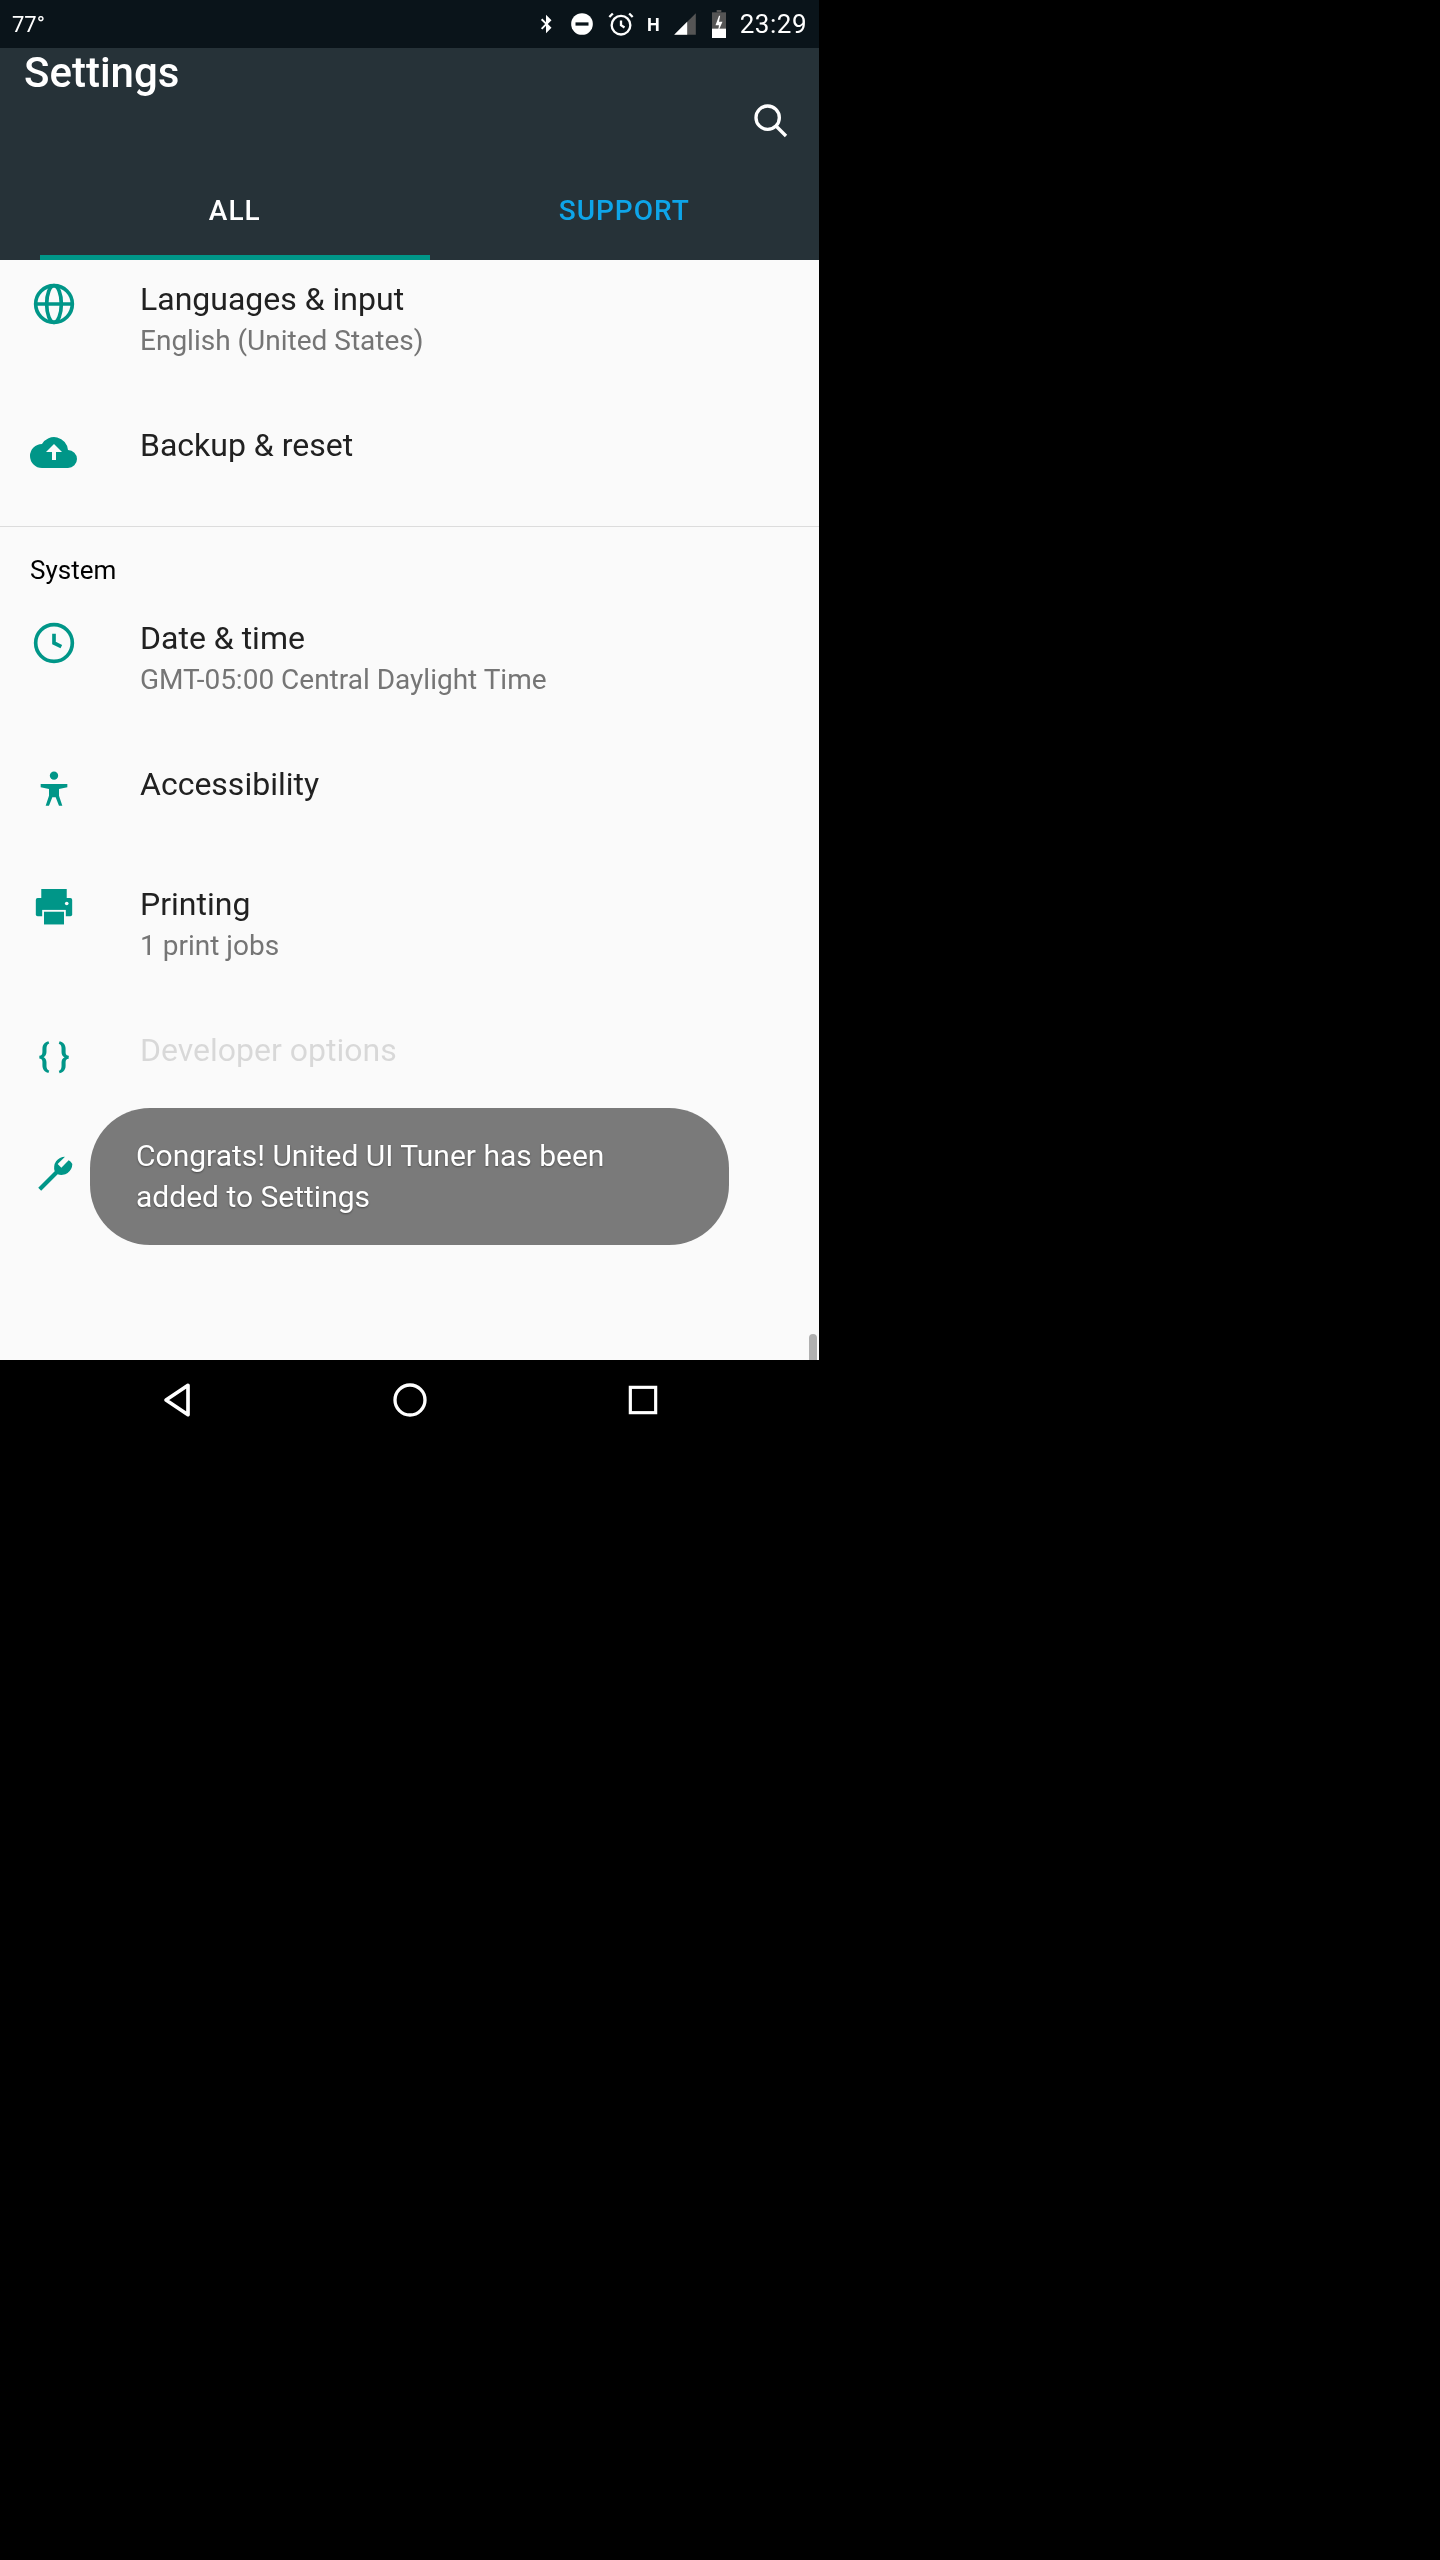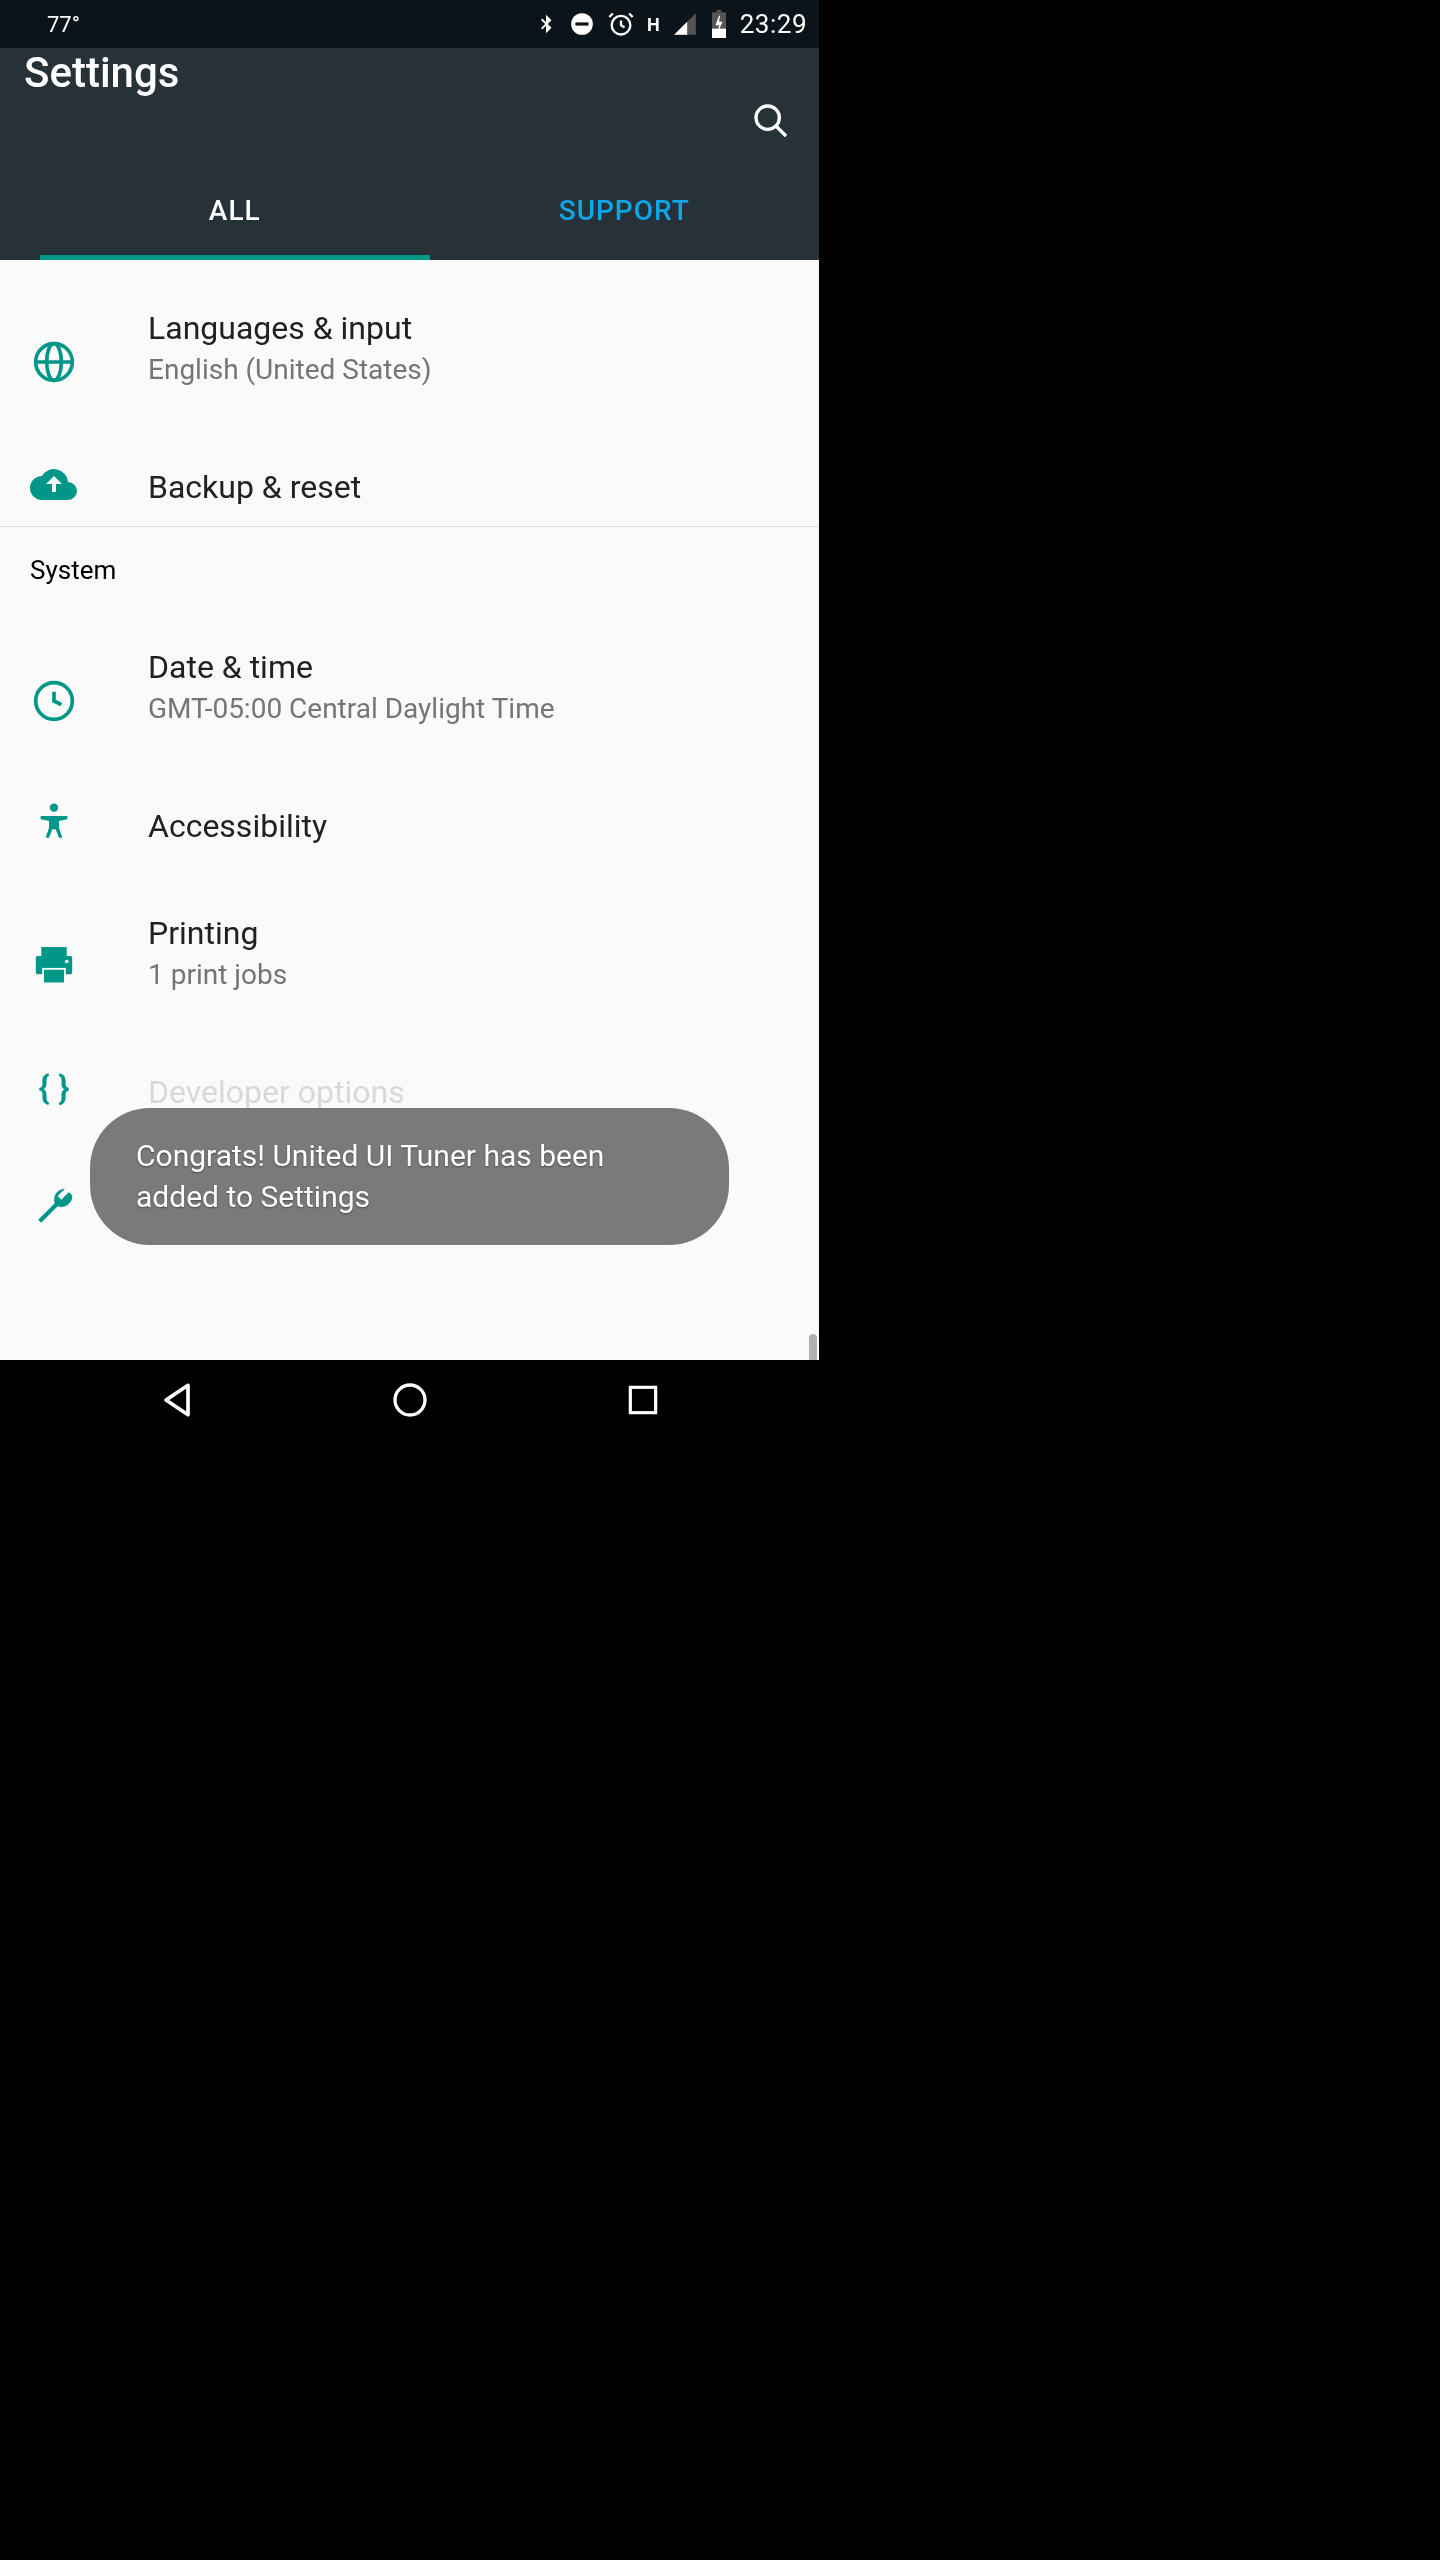--- a/index.html
+++ b/index.html
@@ -14,21 +14,21 @@
   .status-bar {
     height: 48px;
     background: #0a141a;
     display: flex;
     align-items: center;
     padding: 0 12px;
     color: #fff;
     font-size: 24px;
     font-weight: 400;
   }
-  .status-left { display: flex; align-items: flex-end; margin-left: 35px; }
+  .status-left { display: flex; align-items: flex-end; }
   .status-right { margin-left: auto; display: flex; align-items: center; gap: 12px; }
   .status-right svg, .status-right .glyph { flex-shrink: 0; }
   .clock-text { font-size: 26px; letter-spacing: 0.5px; }
   .temp { font-size: 22px; }
 
   .app-header {
     height: 212px;
     background: #263238;
     color: #fff;
     position: relative;
@@ -79,24 +79,23 @@
   }
 
   .content {
     background: #fafafa;
     height: 1100px;
     overflow: hidden;
     position: relative;
   }
   .list-item {
     display: flex;
-    align-items: flex-end;
+    align-items: flex-start;
     min-height: 120px;
     padding: 20px 30px 20px 30px;
-    gap: 8px;
   }
   .list-item.tall { min-height: 146px; }
   .icon-slot {
     width: 48px;
     height: 48px;
     margin-right: 62px;
     display: flex;
     align-items: center;
     justify-content: center;
     flex-shrink: 0;

